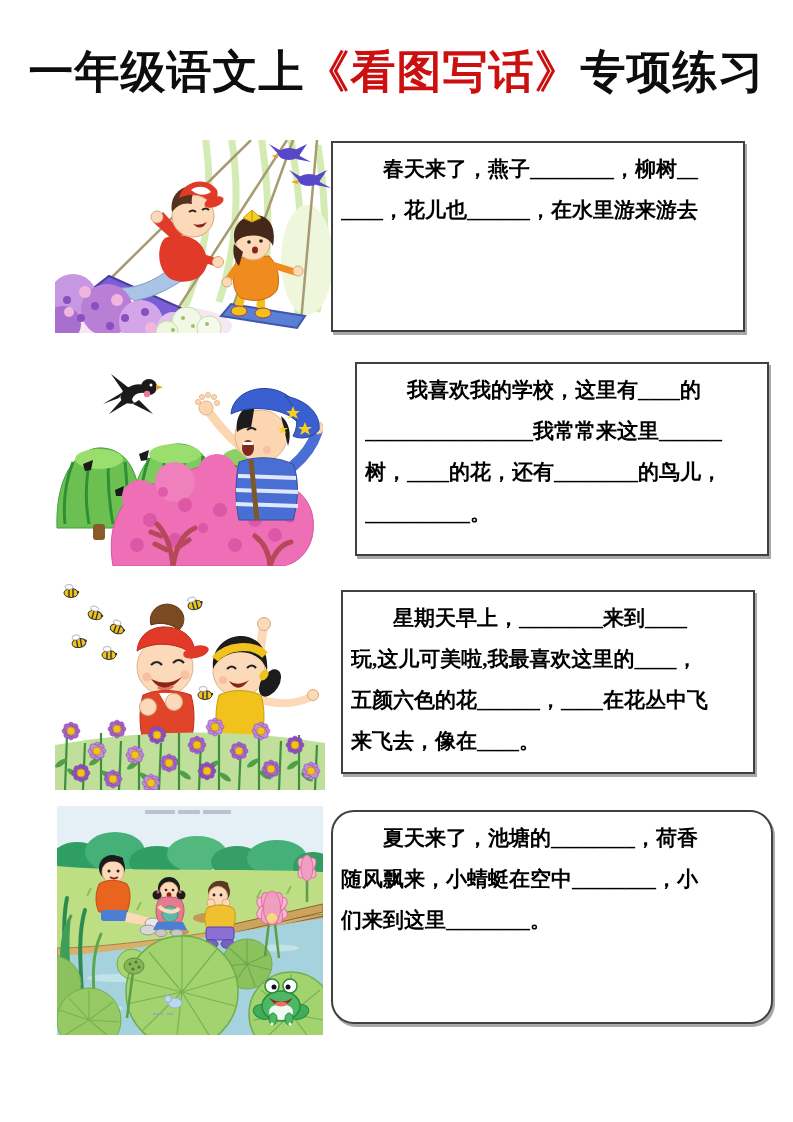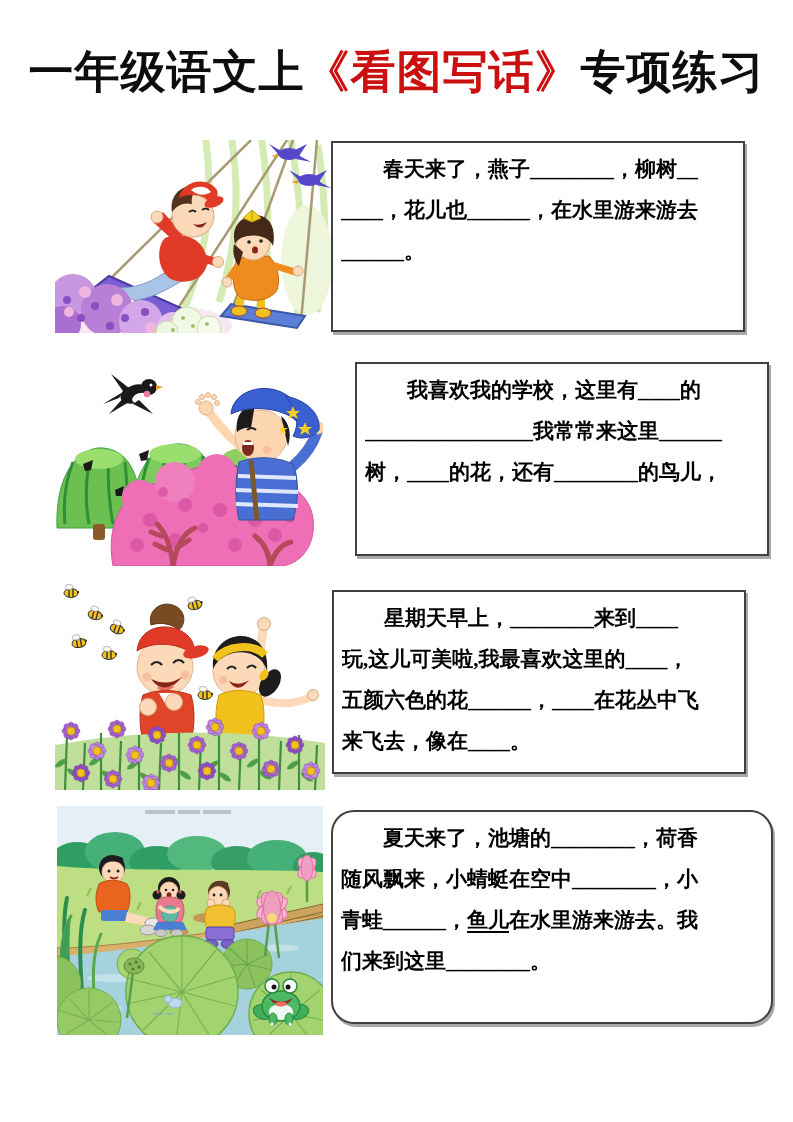--- a/index.html
+++ b/index.html
@@ -24,21 +24,21 @@
   }
   .tline{height:41px;line-height:41px;white-space:nowrap;overflow:hidden;}
   .indent{text-indent:2em;}
   .uline{text-decoration:underline;text-underline-offset:4px;}
   
   #img1{left:55px;top:140px;width:276px;height:193px;}
   #box1{left:331px;top:141px;width:414px;height:191px;}
   #img2{left:55px;top:360px;width:268px;height:206px;}
   #box2{left:331px;top:362px;width:414px;height:194px;margin-left:24px;}
   #img3{left:55px;top:583px;width:270px;height:207px;}
-  #box3{left:332px;top:590px;width:414px;height:184px;}
+  #box3{left:341px;top:590px;width:414px;height:184px;}
   #img4{left:57px;top:806px;width:266px;height:229px;}
   #box4{left:331px;top:810px;width:442px;height:214px;border-radius:23px;}
 </style>
 </head>
 <body>
 
 <div class="page">
 
   <h1 class="title"><span>一年级语文上</span><span class="accent" style="color: rgb(204, 16, 16);">《看图写话》</span><span>专项练习</span></h1>
 
@@ -147,21 +147,20 @@
               <circle cx="138" cy="186" r="2"></circle>
             <circle cx="152" cy="184" r="2"></circle>
               <circle cx="118" cy="190" r="2"></circle>
           </g>
         </g>
       </svg>
     </div>
     <div class="textbox" id="box1">
       <div class="tline indent">春天来了，燕子________，柳树__</div>
       <div class="tline">____，花儿也______，在水里游来游去</div>
-      <div class="tline">______。</div>
     </div>
   </section>
 
   <section>
     <div class="illustration" id="img2">
       <svg viewBox="0 0 268 206" preserveAspectRatio="none">
 
         <g>
           <path d="M2,168 C0,108 28,86 48,88 C72,90 88,112 86,168 Z" fill="#6cc052" stroke="#3f9f3f"></path>
           <path d="M76,164 C76,104 104,82 126,84 C150,86 164,110 162,164 Z" fill="#7ccb5c" stroke="#3f9f3f"></path>
@@ -264,20 +263,21 @@
           <path d="M184,102 C180,120 180,142 184,160 L238,160 C244,140 244,118 238,104 C220,96 200,96 184,102 Z" fill="#4a6fd4" stroke="#34519f"></path>
           <path d="M183,116 L241,118 M181,130 L243,132 M181,144 L243,146" stroke="#dfe8ff" stroke-width="4"></path>
           <path d="M196,100 L202,160" stroke="#7a5a2a" stroke-width="5"></path>
         </g>
       </svg>
     </div>
     <div class="textbox" id="box2">
       <div class="tline indent">我喜欢我的学校，这里有____的</div>
       <div class="tline">________________我常常来这里______</div>
       <div class="tline">树，____的花，还有________的鸟儿，</div>
+      <div class="tline">__________。</div>
     </div>
   </section>
 
   <section>
     <div class="illustration" id="img3">
       <svg viewBox="0 0 270 207" preserveAspectRatio="none">
 
         <g>
           <g transform="translate(16,10)">
               <ellipse rx="7" ry="4.5" fill="#f2c21c" stroke="#333"></ellipse>
@@ -716,18 +716,17 @@
           <ellipse cx="118" cy="197" rx="7" ry="5" fill="#bcd8ec" stroke="#8fb4d4"></ellipse>
           <circle cx="111" cy="193" r="3.5" fill="#bcd8ec" stroke="#8fb4d4"></circle>
           <rect x="96" y="207" width="10" height="2" fill="#7aa8c8" opacity="0.6"></rect>
           <rect x="110" y="207" width="6" height="2" fill="#7aa8c8" opacity="0.6"></rect>
         </g>
       </svg>
     </div>
     <div class="textbox" id="box4">
       <div class="tline indent">夏天来了，池塘的________，荷香</div>
       <div class="tline">随风飘来，小蜻蜓在空中________，小</div>
-      <div class="tline"><span>青蛙______，</span><span class="uline">鱼儿</span><span>在水里游来游去。我</span></div>
       <div class="tline">们来到这里________。</div>
     </div>
   </section>
 
 </div>
 
 </body></html>

